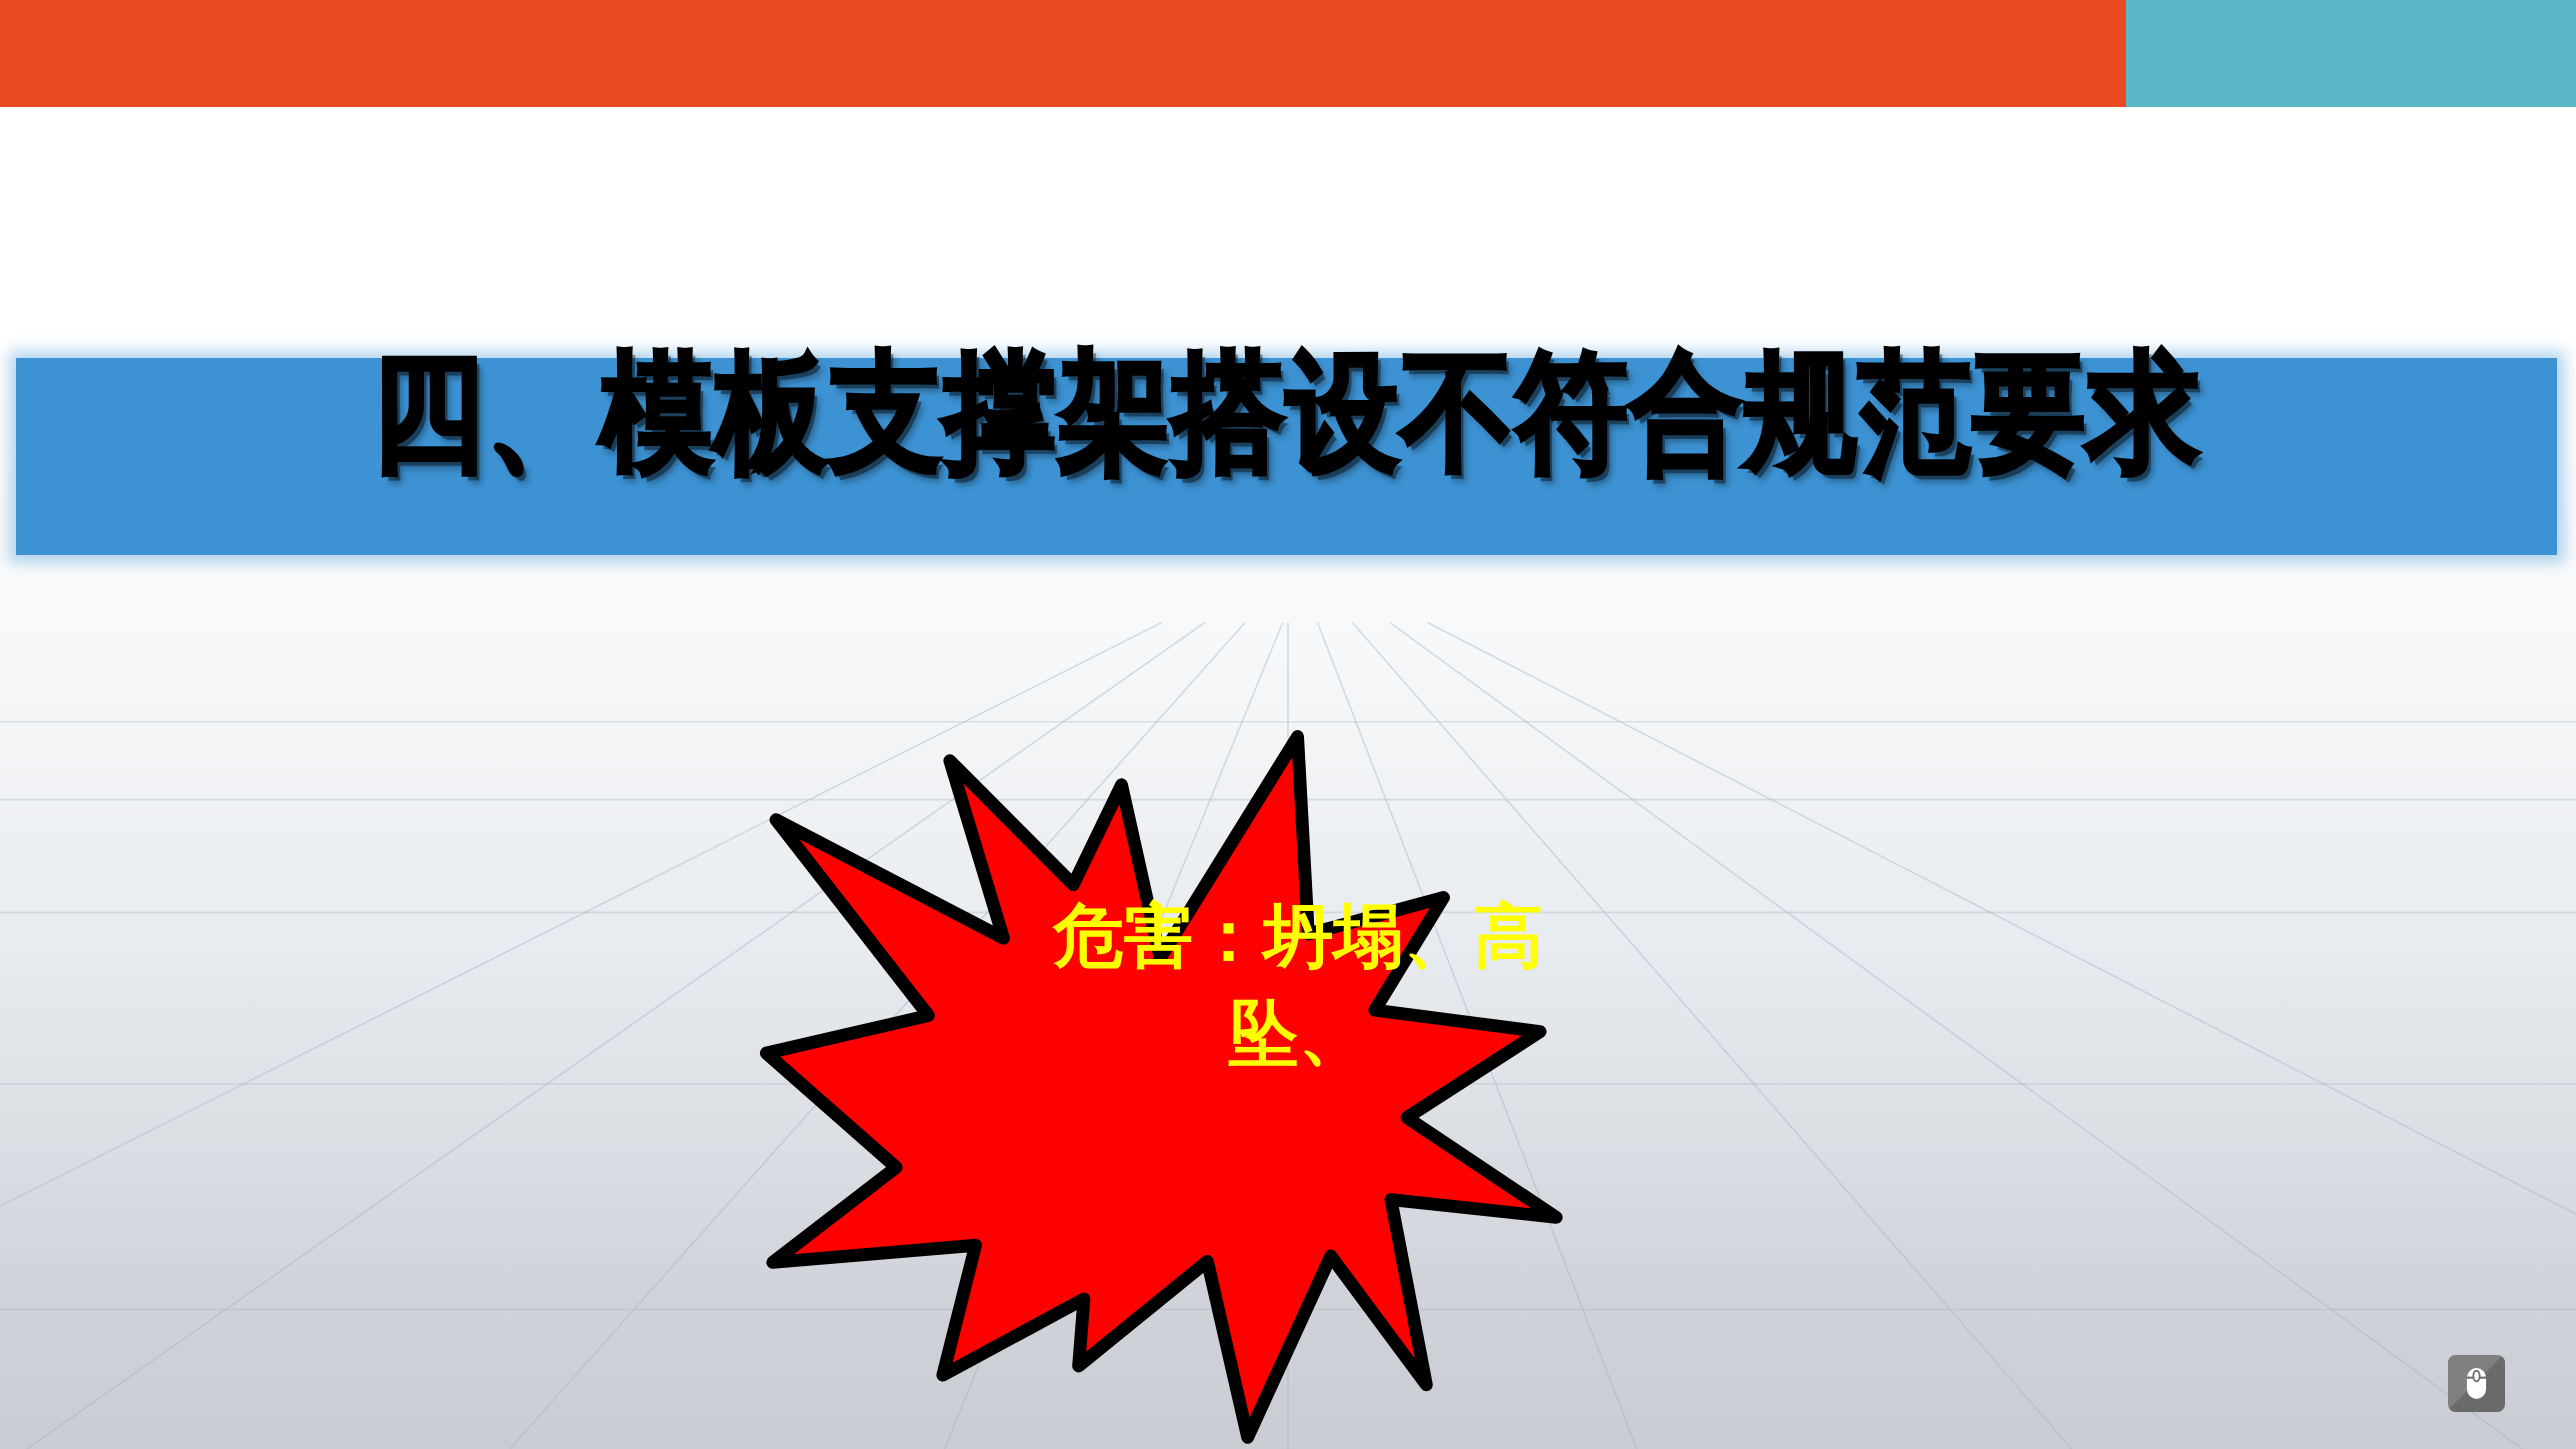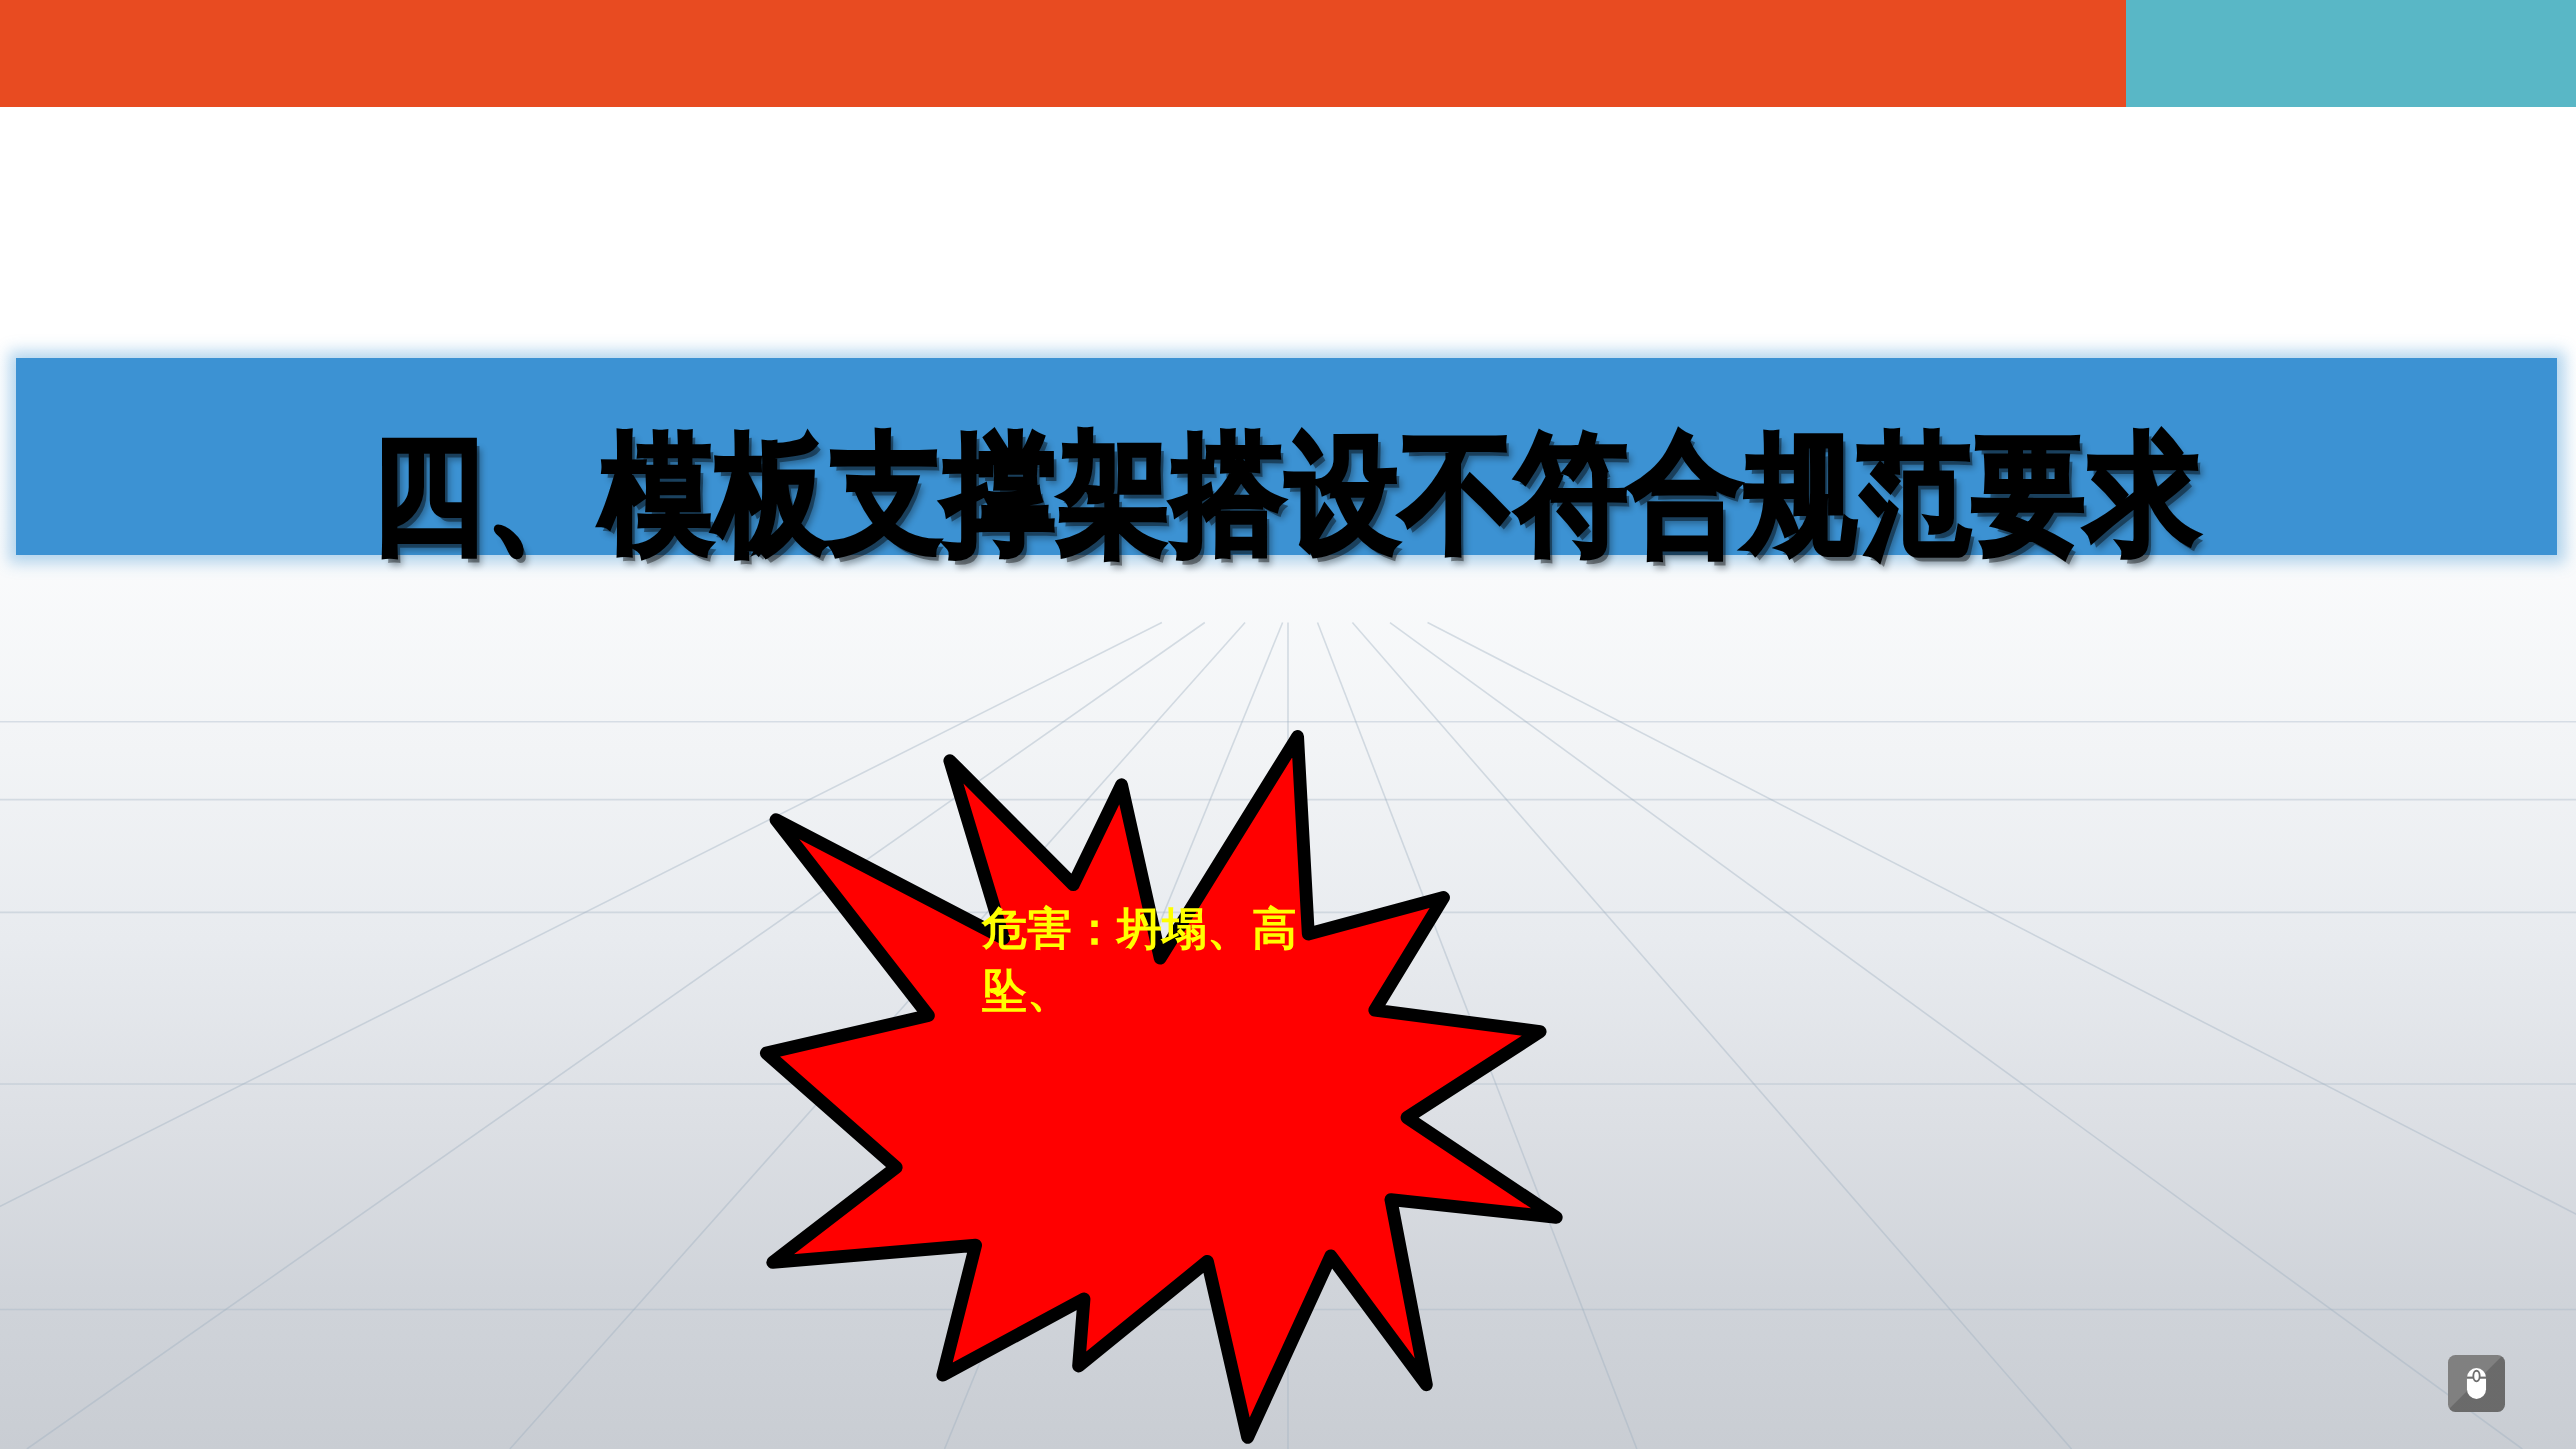--- a/index.html
+++ b/index.html
@@ -45,21 +45,21 @@
   }
   .topbar-left  { height:100%; width:2126px; }
   .topbar-right { height:100%; flex:1 1 auto; }
 
   
   .title-banner {
     position:absolute;
     left:16px; top:358px;
     width:2541px; height:197px;
     display:flex;
-    align-items:flex-end;
+    align-items:flex-start;
     justify-content:center;
     box-shadow:0 0 14px 7.5px rgba(60,146,211,0.38);
   }
   .title-text {
     font-family:"DejaVu Sans", sans-serif;
     font-size:110px;
     font-weight:bold;
     line-height:1;
     color:#000000;
     letter-spacing:2.1px;
@@ -75,24 +75,25 @@
   
   .burst {
     position:absolute;
     left:751px; top:714px;
     width:1106px; height:601px;
   }
   .burst svg { display:block; width:1106px; height:601px; overflow:visible; }
 
   .burst-text {
     position:absolute;
-    left:231px;  top:184px;
+    left:231px;  top:174px;
     width:633px;
+    text-align:center;
     font-family:"DejaVu Sans", sans-serif;
-    font-size:45px;
+    font-size:70px;
     font-weight:bold;
     line-height:1.38;
     color:#FFFF00;
     pointer-events:none;
     white-space:pre-line;
   }
 
   
   .mouse-btn {
     position:absolute;

